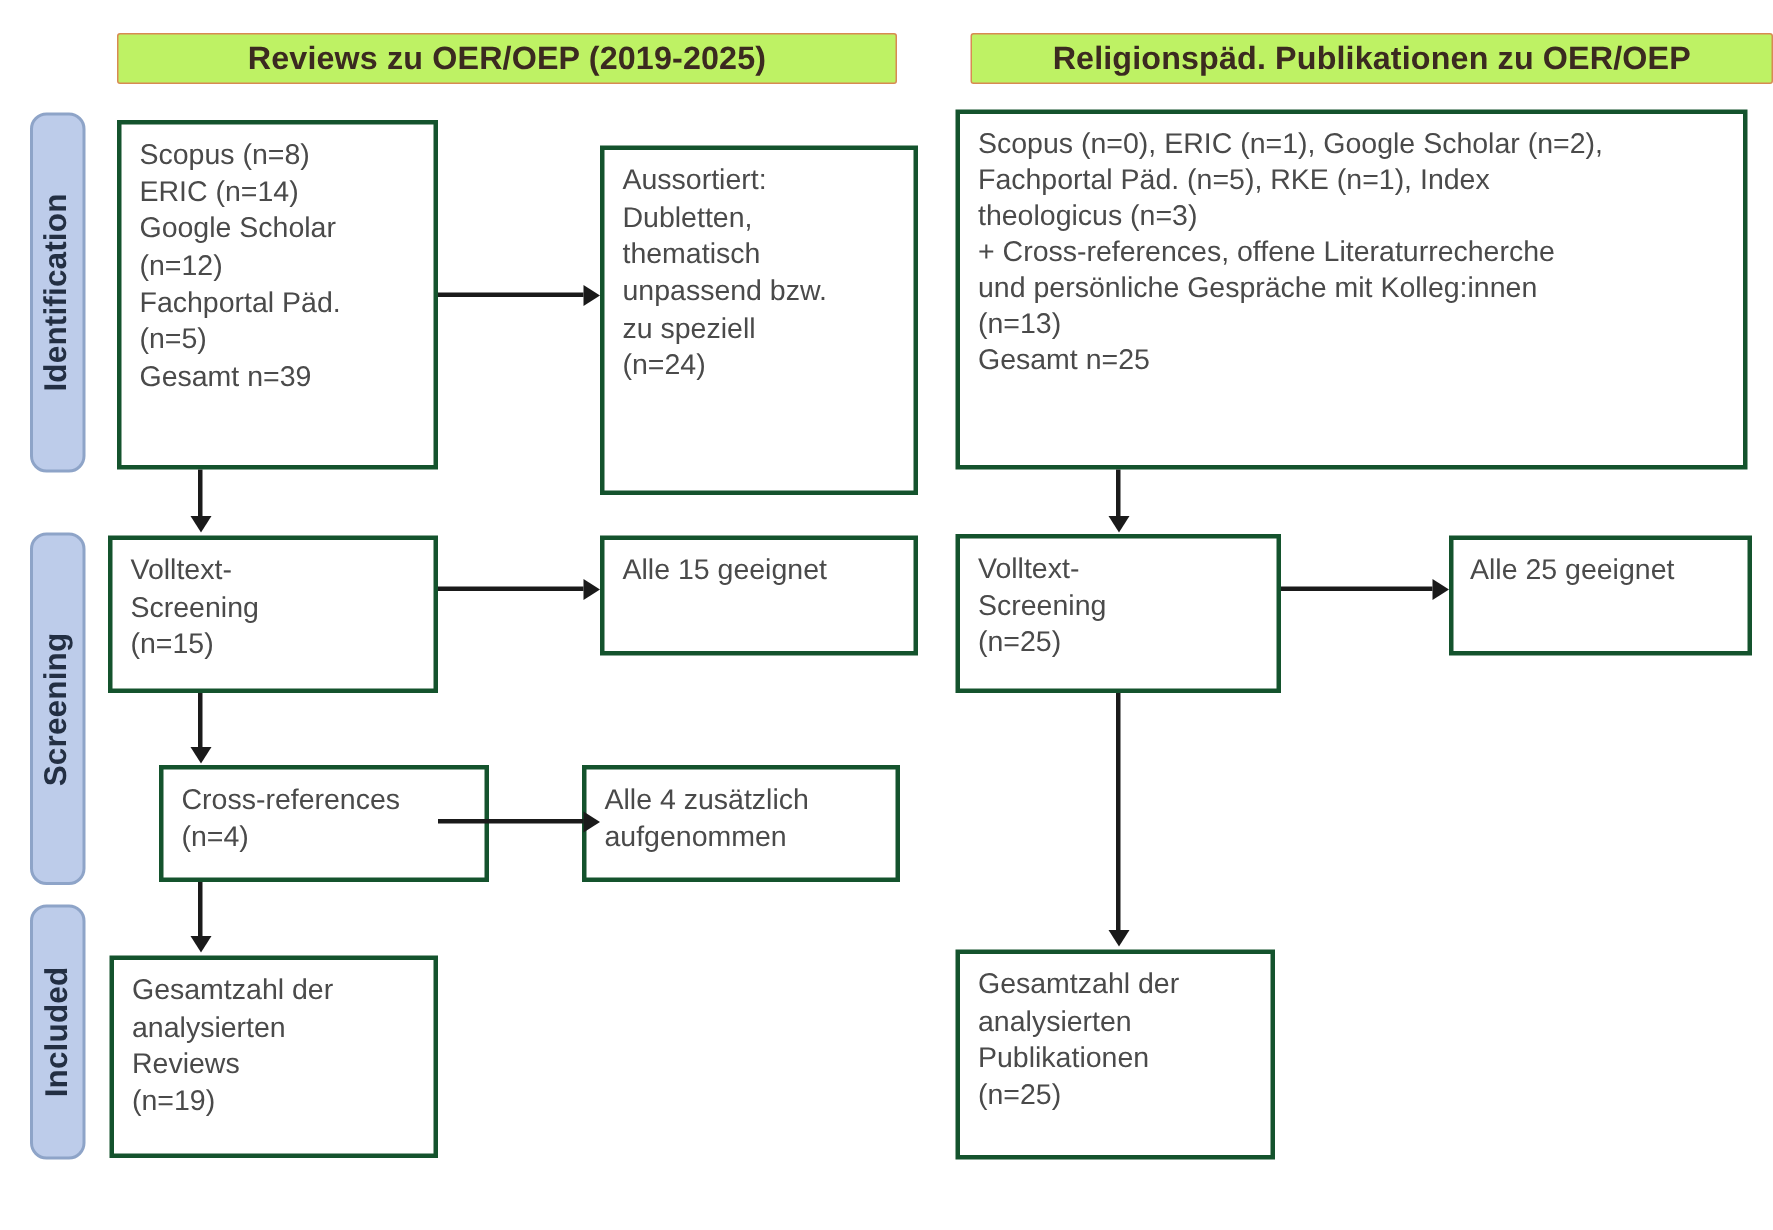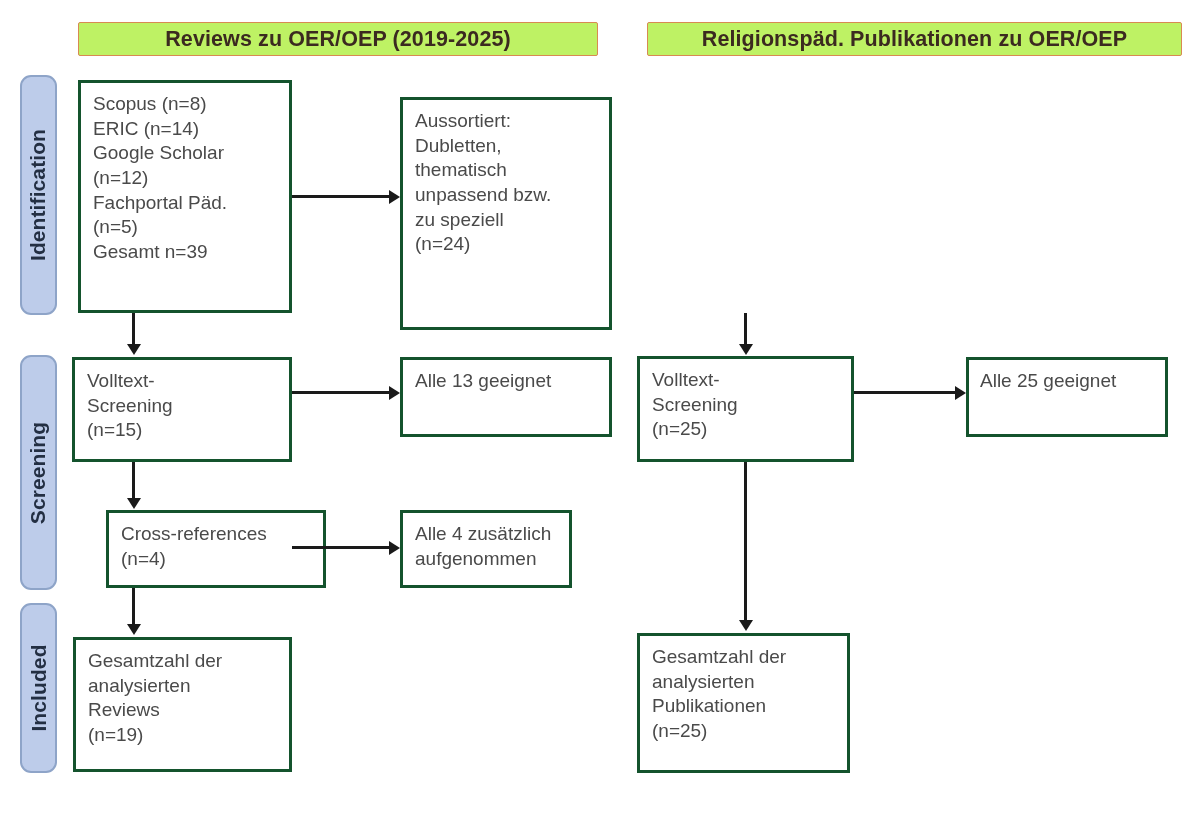--- a/index.html
+++ b/index.html
@@ -128,45 +128,52 @@
   <div class="h-line" style="left:292px; top:195px; width:97px;"></div>
   <div class="arrow-right" style="left:389px; top:189.5px;"></div>
 
   <div class="v-line" style="left:132px; top:313px; width:3px; height:33px;"></div>
   <div class="arrow-down" style="left:126.5px; top:344px;"></div>
 
   <div class="node" style="left:72px; top:357px; width:220px; height:105px;">Volltext-
 Screening
 (n=15)</div>
 
-  <div class="node" style="left:400px; top:357px; width:212px; height:80px;">Alle 13 geeignet</div>
+  <div class="node" style="left:400px; top:357px; width:212px; height:80px;">Alle 15 geeignet</div>
 
   <div class="h-line" style="left:292px; top:391px; width:97px;"></div>
   <div class="arrow-right" style="left:389px; top:385.5px;"></div>
 
   <div class="v-line" style="left:132px; top:462px; width:3px; height:38px;"></div>
   <div class="arrow-down" style="left:126.5px; top:498px;"></div>
 
   <div class="node" style="left:72px; top:510px; width:220px; height:78px;margin-left:34px;">Cross-references
 (n=4)</div>
 
-  <div class="node" style="left:400px; top:510px; width:172px; height:78px;">Alle 4 zusätzlich
+  <div class="node" style="left:388px; top:510px; width:212px; height:78px;">Alle 4 zusätzlich
 aufgenommen</div>
 
   <div class="h-line" style="left:292px; top:546px; width:97px;"></div>
   <div class="arrow-right" style="left:389px; top:540.5px;"></div>
 
   <div class="v-line" style="left:132px; top:588px; width:3px; height:38px;"></div>
   <div class="arrow-down" style="left:126.5px; top:624px;"></div>
 
   <div class="node" style="left:73px; top:637px; width:219px; height:135px;">Gesamtzahl der
 analysierten
 Reviews
 (n=19)</div>
 
+  <div class="node tight" style="left:637px; top:73px; width:528px; height:240px;">Scopus (n=0), ERIC (n=1), Google Scholar (n=2),
+Fachportal Päd. (n=5), RKE (n=1), Index
+theologicus (n=3)
++ Cross-references, offene Literaturrecherche
+und persönliche Gespräche mit Kolleg:innen
+(n=13)
+Gesamt n=25</div>
 
   <div class="v-line" style="left:744px; top:313px; width:3px; height:33px;"></div>
   <div class="arrow-down" style="left:738.5px; top:344px;"></div>
 
   <div class="node" style="left:637px; top:356px; width:217px; height:106px;">Volltext-
 Screening
 (n=25)</div>
 
   <div class="node" style="left:966px; top:357px; width:202px; height:80px;padding-left:11px;">Alle 25 geeignet</div>
 

